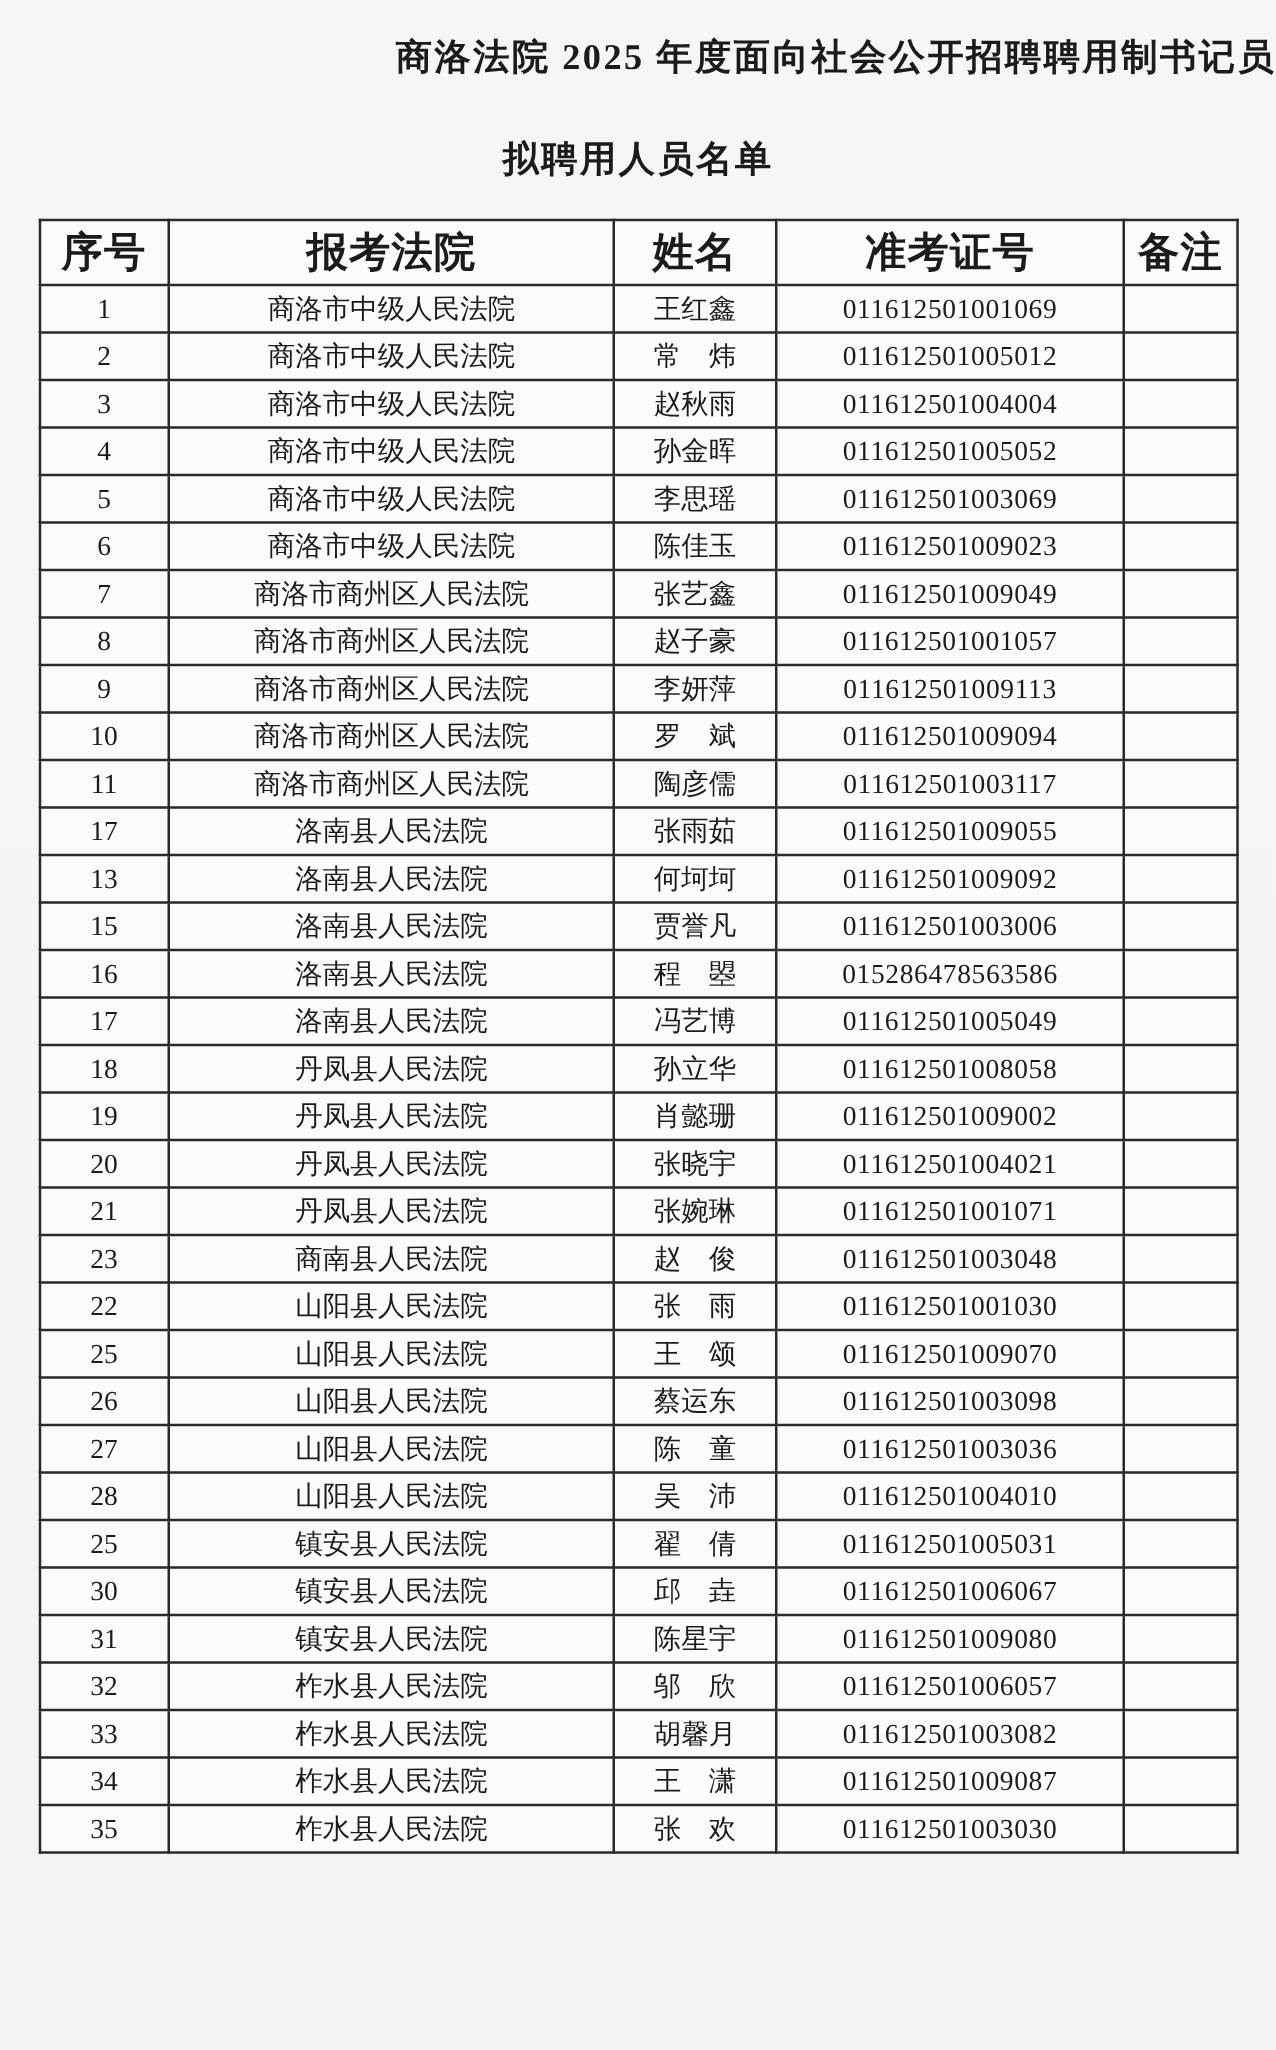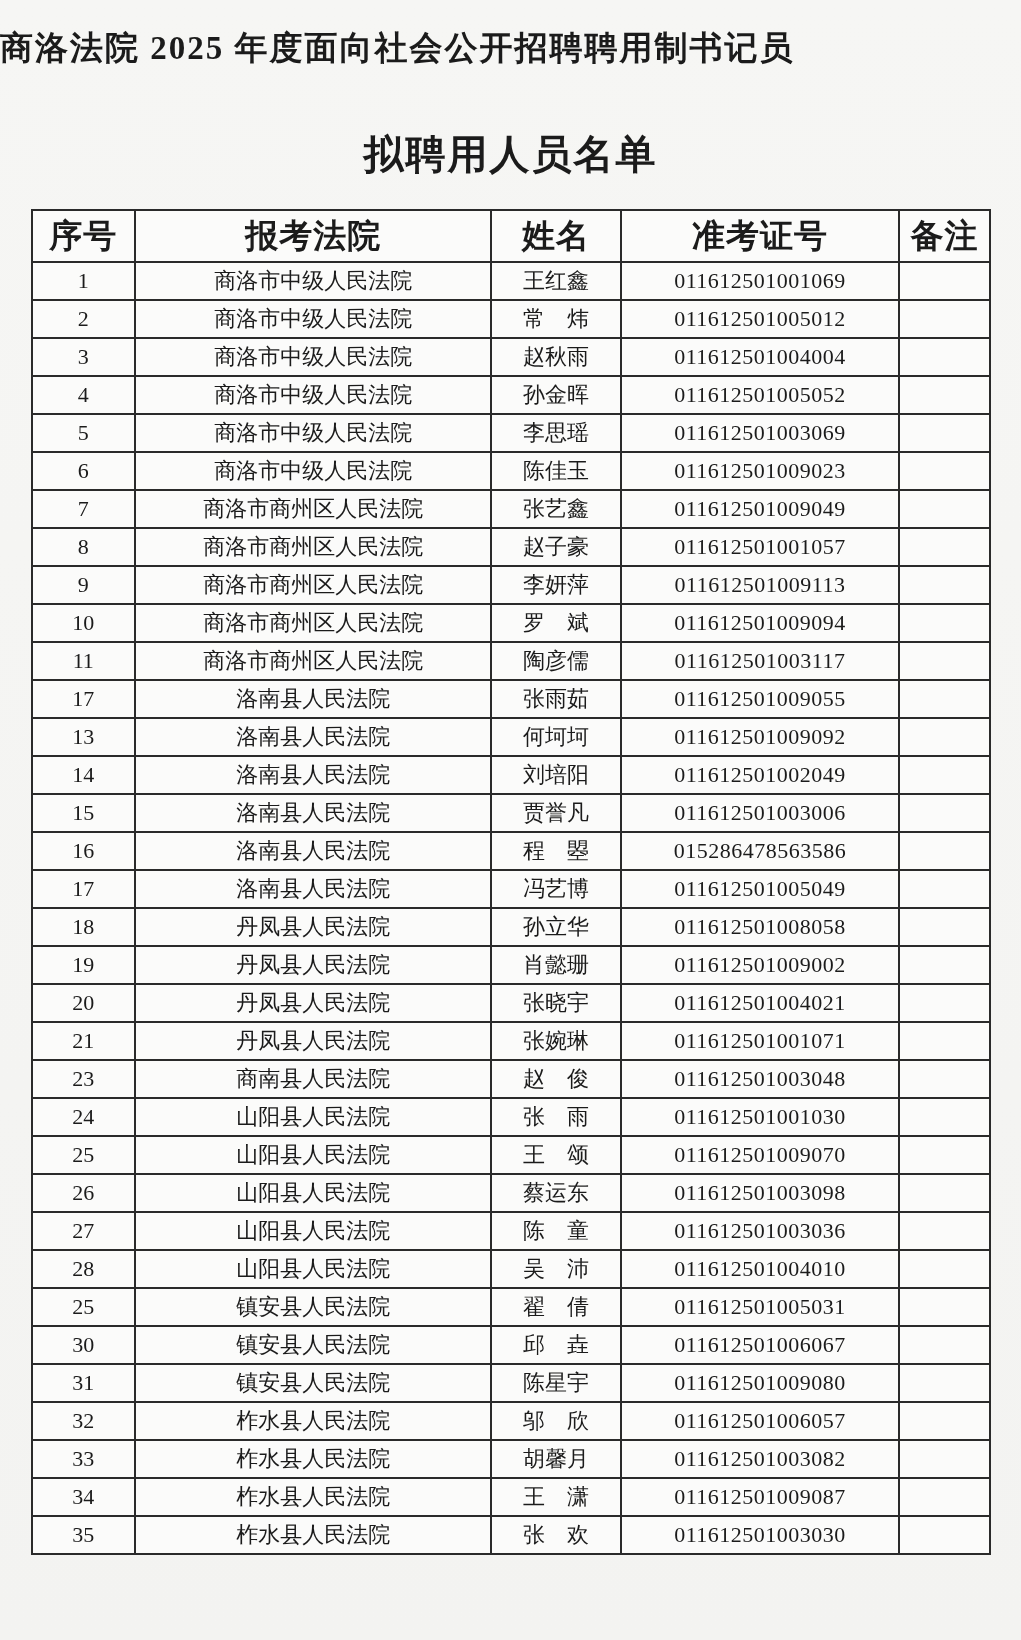--- a/index.html
+++ b/index.html
@@ -13,33 +13,33 @@
     font-family: "Liberation Serif", "DejaVu Serif", serif;
     color: #1b1b1b;
     overflow: hidden;
   }
   .page {
     width: 1021px;
     height: 1640px;
     background: linear-gradient(180deg, #f6f6f4 0%, #f3f3f1 100%);
   }
   .doc-title {
-    text-align: left;
-    font-size: 33px;
+    text-align: right;
+    font-size: 29px;
     font-weight: 600;
     letter-spacing: 2px;
     padding-top: 26px;
     white-space: nowrap;
   }
   .doc-subtitle {
     text-align: center;
-    font-size: 40px;
+    font-size: 29px;
     font-weight: 600;
     letter-spacing: 2px;
-    margin-top: 56px;
+    margin-top: 42px;
   }
   table.roster {
     width: 960px;
     margin: 27px auto 0 auto;
     border-collapse: collapse;
     table-layout: fixed;
     background: #fbfbfa;
   }
   table.roster th,
   table.roster td {
@@ -182,27 +182,20 @@
           <td class="col-remark"></td>
         </tr>
         <tr>
           <td class="col-no">13</td>
           <td class="col-court">洛南县人民法院</td>
           <td class="col-name">何坷坷</td>
           <td class="col-ticket">011612501009092</td>
           <td class="col-remark"></td>
         </tr>
         <tr>
-          <td class="col-no">14</td>
-          <td class="col-court">洛南县人民法院</td>
-          <td class="col-name">刘培阳</td>
-          <td class="col-ticket">011612501002049</td>
-          <td class="col-remark"></td>
-        </tr>
-        <tr>
           <td class="col-no">15</td>
           <td class="col-court">洛南县人民法院</td>
           <td class="col-name">贾誉凡</td>
           <td class="col-ticket">011612501003006</td>
           <td class="col-remark"></td>
         </tr>
         <tr>
           <td class="col-no">16</td>
           <td class="col-court">洛南县人民法院</td>
           <td class="col-name">程　曌</td>
@@ -245,21 +238,21 @@
           <td class="col-remark"></td>
         </tr>
         <tr>
           <td class="col-no">23</td>
           <td class="col-court">商南县人民法院</td>
           <td class="col-name">赵　俊</td>
           <td class="col-ticket">011612501003048</td>
           <td class="col-remark"></td>
         </tr>
         <tr>
-          <td class="col-no">24</td>
+          <td class="col-no">22</td>
           <td class="col-court">山阳县人民法院</td>
           <td class="col-name">张　雨</td>
           <td class="col-ticket">011612501001030</td>
           <td class="col-remark"></td>
         </tr>
         <tr>
           <td class="col-no">25</td>
           <td class="col-court">山阳县人民法院</td>
           <td class="col-name">王　颂</td>
           <td class="col-ticket">011612501009070</td>

